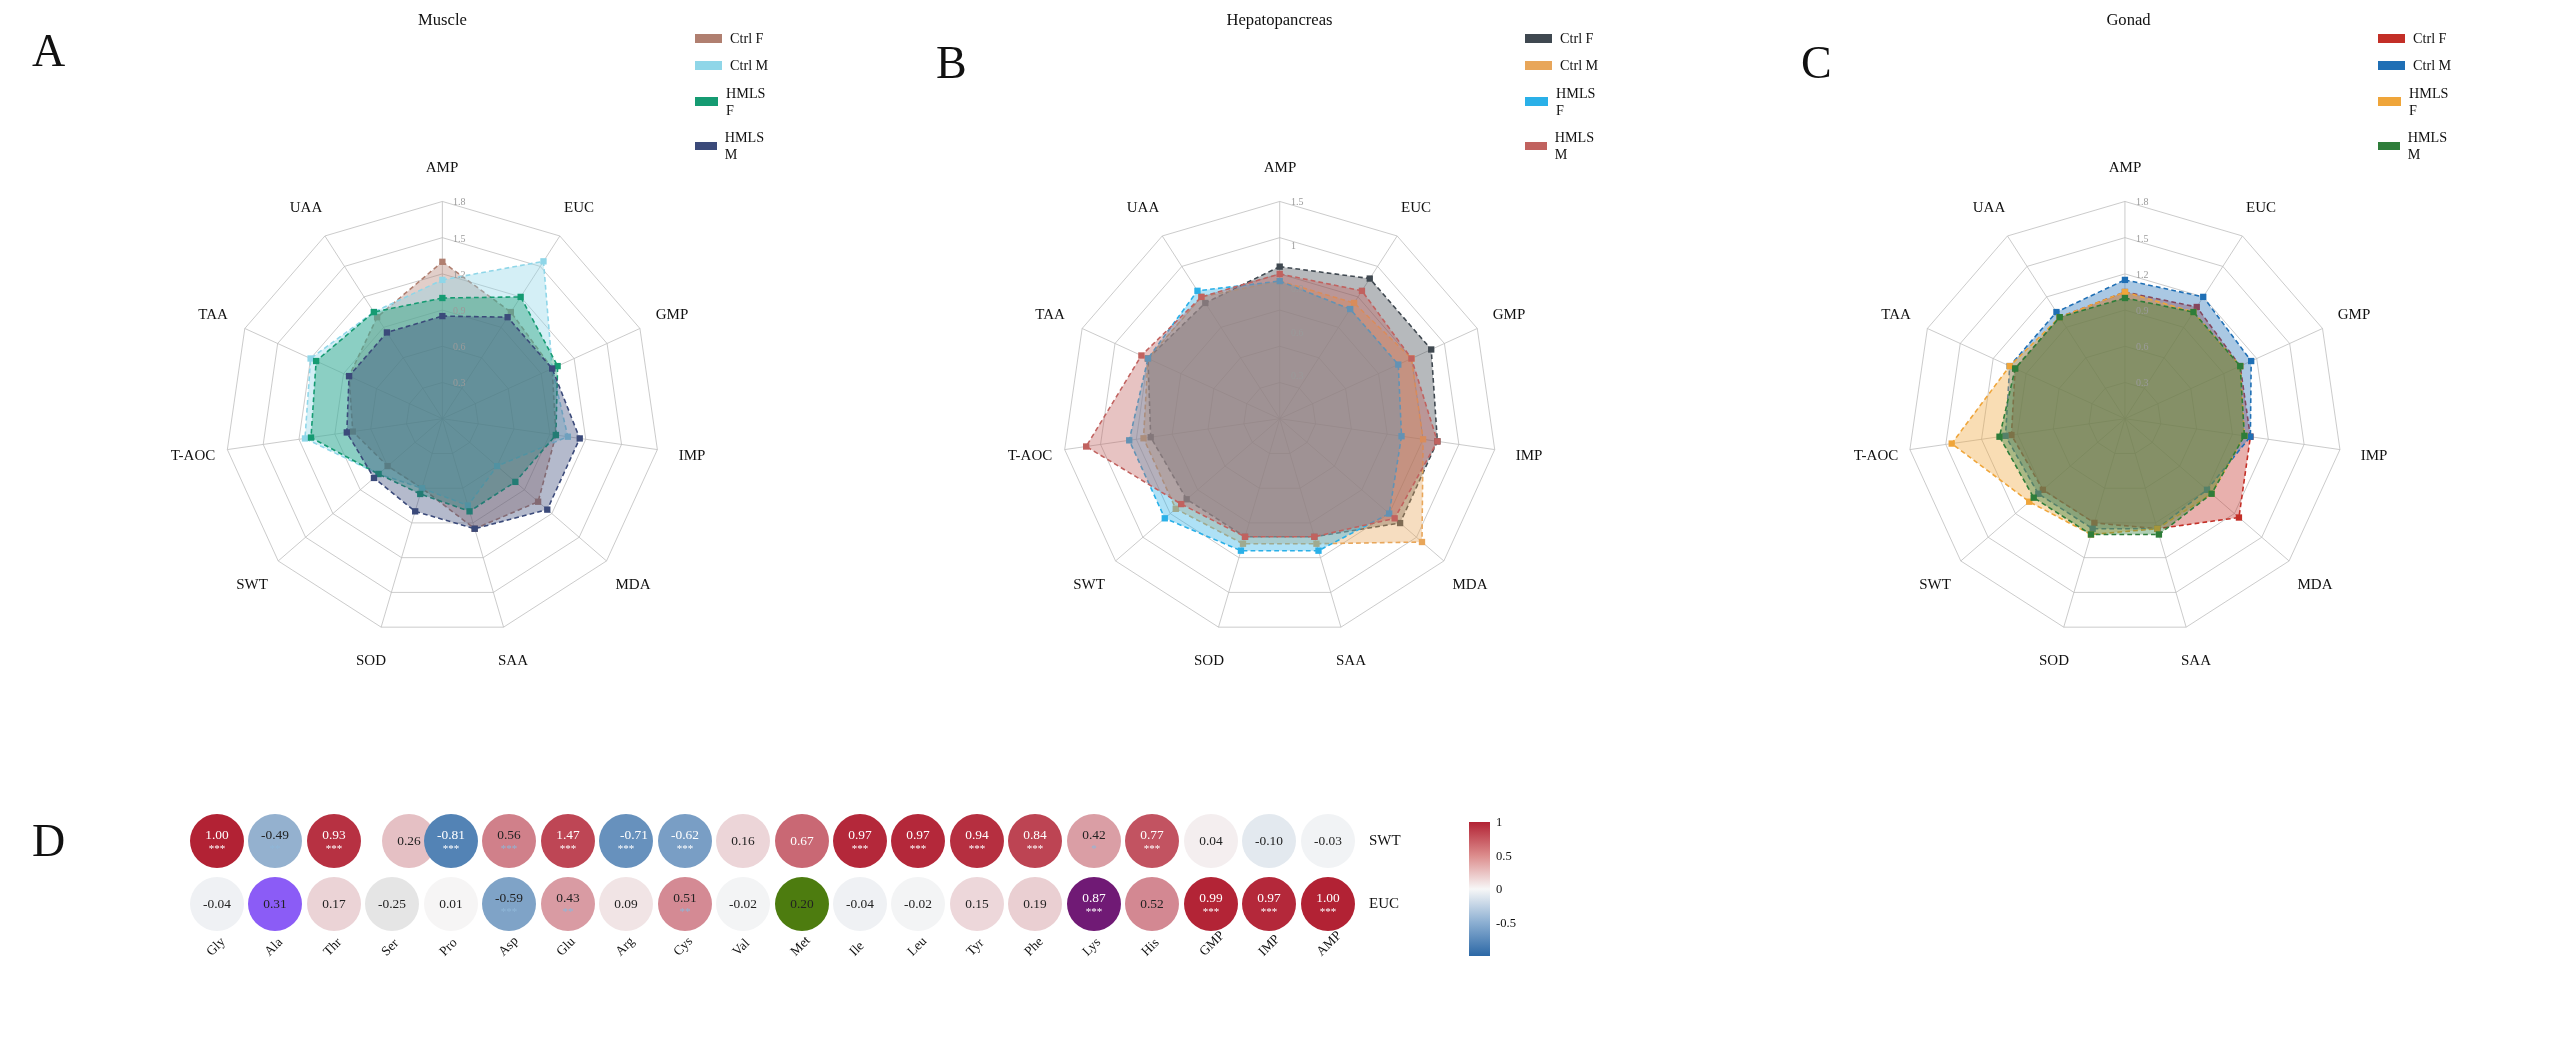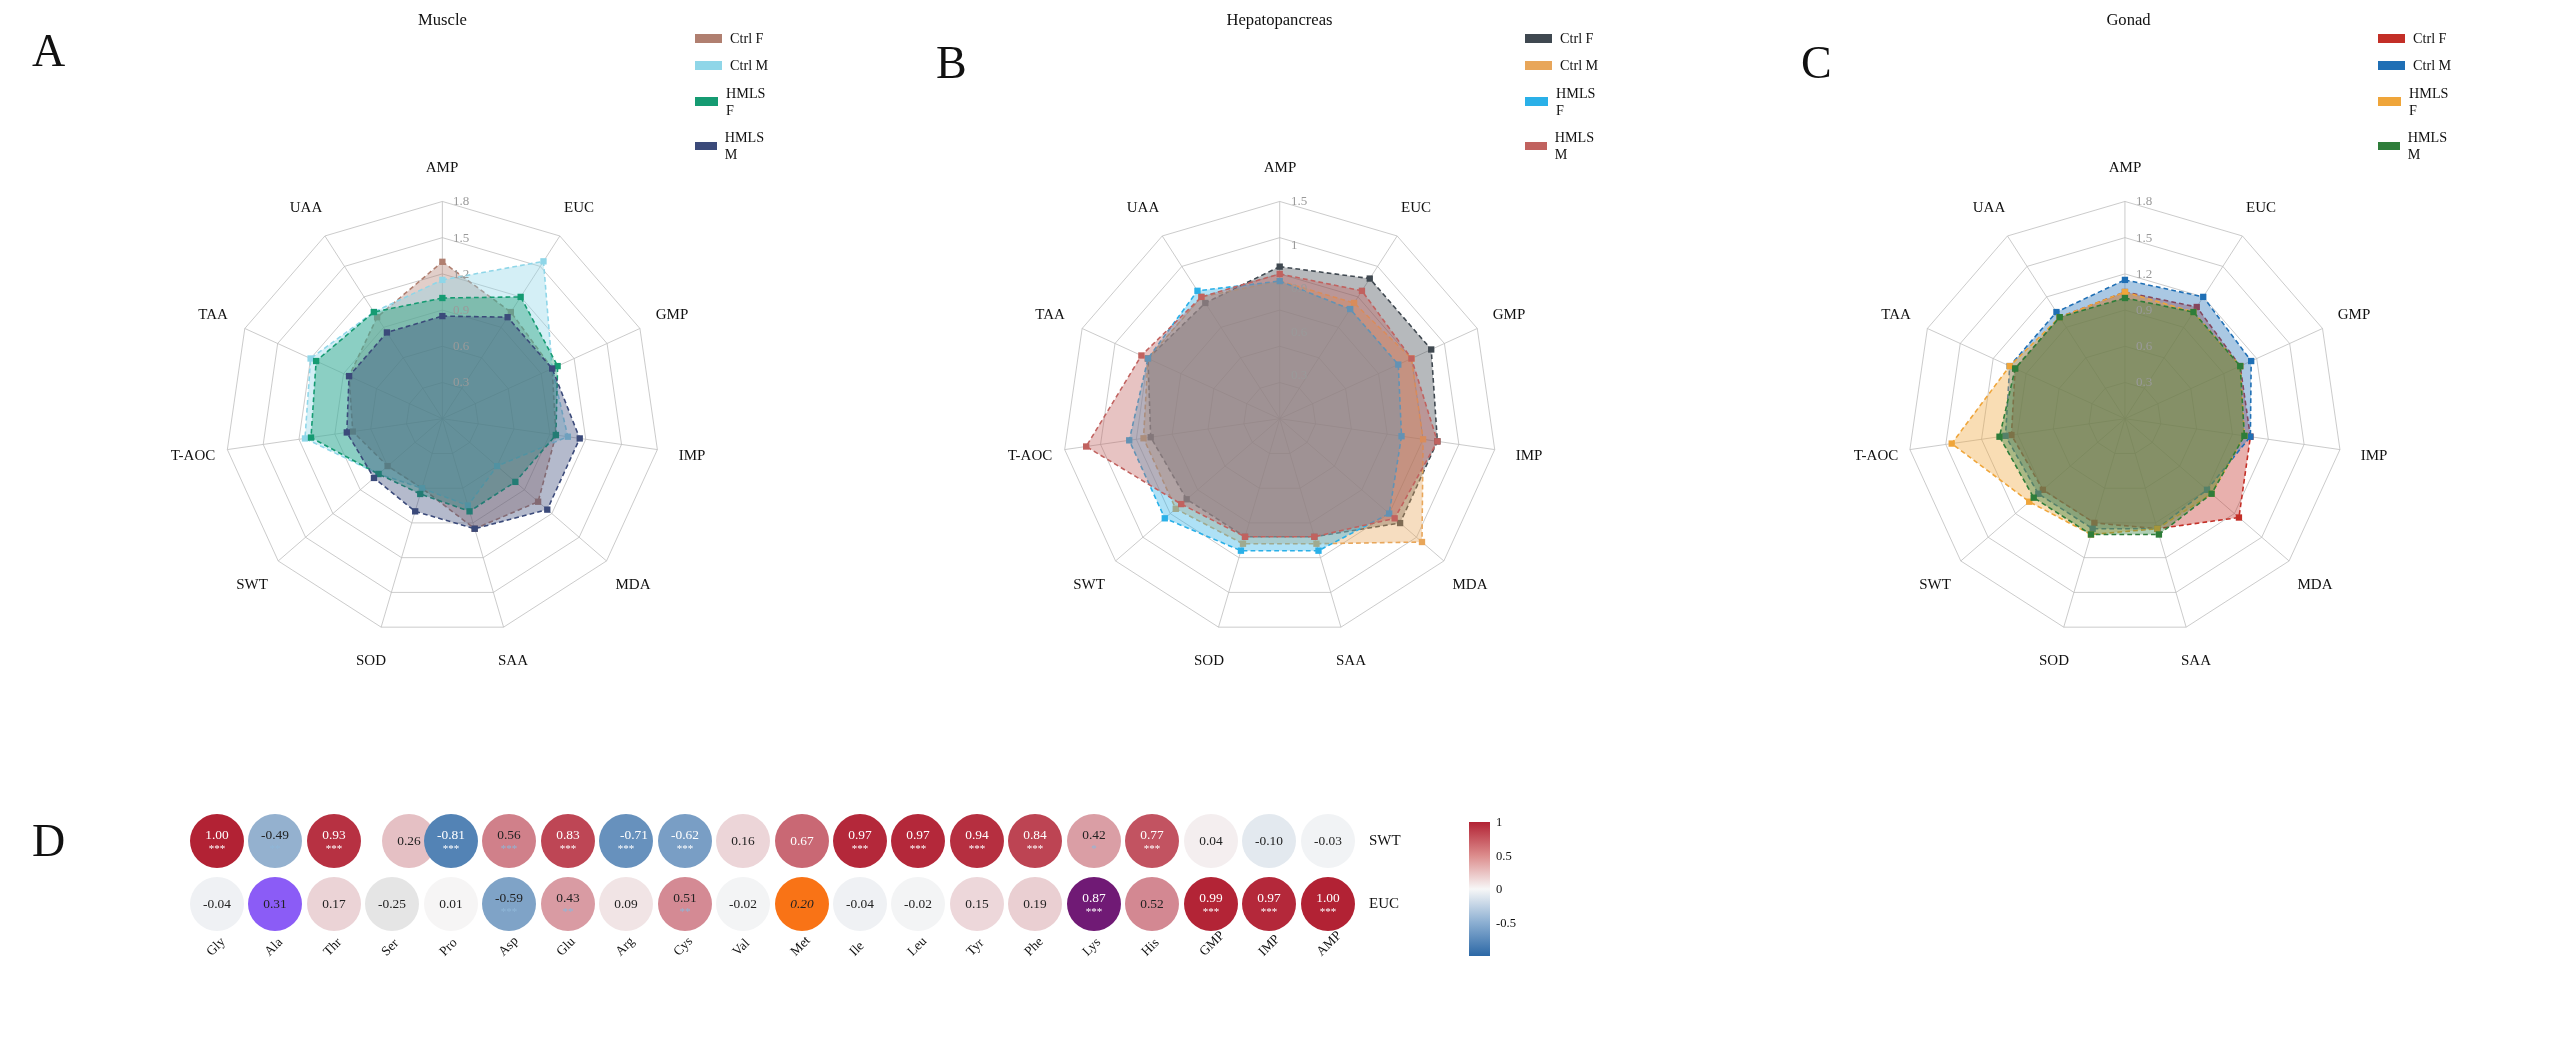--- a/index.html
+++ b/index.html
@@ -5,21 +5,21 @@
   html,body{margin:0;padding:0;background:#ffffff;}
   body{width:2576px;height:1062px;position:relative;font-family:"Liberation Serif",serif;color:#1a1a1a;overflow:hidden;}
   .panel{position:absolute;}
   .panel-letter{position:absolute;font-family:"Liberation Serif",serif;font-size:46px;color:#111;}
   .panel-title{position:absolute;font-family:"Liberation Serif",serif;font-size:16.6px;color:#111;text-align:center;width:237px;}
   .legend{position:absolute;}
   .legend-row{display:flex;align-items:center;margin-bottom:10.3px;}
   .legend-swatch{width:27px;height:8.7px;margin-right:8px;}
   .legend-label{font-family:"Liberation Serif",serif;font-size:14.2px;color:#111;}
   .axis-label{position:absolute;font-family:"Liberation Serif",serif;font-size:15px;color:#111;white-space:nowrap;}
-  .tick-label{position:absolute;font-family:"Liberation Serif",serif;font-size:13px;color:#9a9a9a;white-space:nowrap;}
+  .tick-label{position:absolute;font-family:"Liberation Serif",serif;font-size:10px;color:#9a9a9a;white-space:nowrap;}
   svg{display:block;overflow:visible;}
   
   #corr-wrap{position:absolute;left:190px;top:814px;}
   .corr-cell{position:absolute;border-radius:50%;display:flex;flex-direction:column;align-items:center;justify-content:center;}
   .corr-val{font-family:"Liberation Serif",serif;font-size:13.4px;line-height:1;}
   .corr-stars{font-family:"Liberation Serif",serif;font-size:11px;line-height:1;margin-top:1.6px;color:#ffffff;}
   .row-label{position:absolute;font-family:"Liberation Serif",serif;font-size:15px;color:#111;}
   .col-label{position:absolute;font-family:"Liberation Serif",serif;font-size:13.4px;color:#111;transform-origin:left top;transform:rotate(-45deg);white-space:nowrap;}
   #colorbar{position:absolute;}
   .cb-tick{position:absolute;font-family:"Liberation Serif",serif;font-size:12.6px;color:#111;}
@@ -366,21 +366,21 @@
     </div>
     <div class="corr-cell" style="left: 234px; top: 0px; width: 54px; height: 54px; background: rgb(83, 131, 181);">
       <div class="corr-val" style="color: rgb(255, 255, 255);">-0.81</div>
       <div class="corr-stars" style="color: rgb(255, 255, 255);">***</div>
     </div>
     <div class="corr-cell" style="left: 292px; top: 0px; width: 54px; height: 54px; background: rgb(208, 128, 138);">
       <div class="corr-val" style="color: rgb(34, 34, 34);">0.56</div>
       <div class="corr-stars" style="color: rgb(143, 183, 216);">***</div>
     </div>
     <div class="corr-cell" style="left: 351px; top: 0px; width: 54px; height: 54px; background: rgb(190, 70, 85);">
-      <div class="corr-val" style="color: rgb(255, 255, 255);">0.83</div>
+      <div class="corr-val" style="color: rgb(255, 255, 255);">1.47</div>
       <div class="corr-stars" style="color: rgb(255, 255, 255);">***</div>
     </div>
     <div class="corr-cell" style="left: 409px; top: 0px; width: 54px; height: 54px; background: rgb(103, 145, 189);">
       <div class="corr-val" style="color: rgb(255, 255, 255); margin-left: 16px;">-0.71</div>
       <div class="corr-stars" style="color: rgb(255, 255, 255);">***</div>
     </div>
     <div class="corr-cell" style="left: 468px; top: 0px; width: 54px; height: 54px; background: rgb(121, 158, 197);">
       <div class="corr-val" style="color: rgb(255, 255, 255);">-0.62</div>
       <div class="corr-stars" style="color: rgb(255, 255, 255);">***</div>
     </div>
@@ -450,21 +450,21 @@
     <div class="corr-cell" style="left: 409px; top: 63px; width: 54px; height: 54px; background: rgb(241, 228, 229);">
       <div class="corr-val" style="color: rgb(34, 34, 34);">0.09</div>
     </div>
     <div class="corr-cell" style="left: 468px; top: 63px; width: 54px; height: 54px; background: rgb(212, 138, 148);">
       <div class="corr-val" style="color: rgb(34, 34, 34);">0.51</div>
       <div class="corr-stars" style="color: rgb(143, 183, 216);">**</div>
     </div>
     <div class="corr-cell" style="left: 526px; top: 63px; width: 54px; height: 54px; background: rgb(243, 244, 245);">
       <div class="corr-val" style="color: rgb(34, 34, 34);">-0.02</div>
     </div>
-    <div class="corr-cell" style="left: 585px; top: 63px; width: 54px; height: 54px; background: #f97316; font-style: italic;">
+    <div class="corr-cell" style="left: 585px; top: 63px; width: 54px; height: 54px; background: #4d7c0f;">
       <div class="corr-val" style="color: rgb(34, 34, 34);">0.20</div>
     </div>
     <div class="corr-cell" style="left: 643px; top: 63px; width: 54px; height: 54px; background: rgb(239, 241, 244);">
       <div class="corr-val" style="color: rgb(34, 34, 34);">-0.04</div>
     </div>
     <div class="corr-cell" style="left: 701px; top: 63px; width: 54px; height: 54px; background: rgb(243, 244, 245);">
       <div class="corr-val" style="color: rgb(34, 34, 34);">-0.02</div>
     </div>
     <div class="corr-cell" style="left: 760px; top: 63px; width: 54px; height: 54px; background: rgb(237, 215, 218);">
       <div class="corr-val" style="color: rgb(34, 34, 34);">0.15</div>

